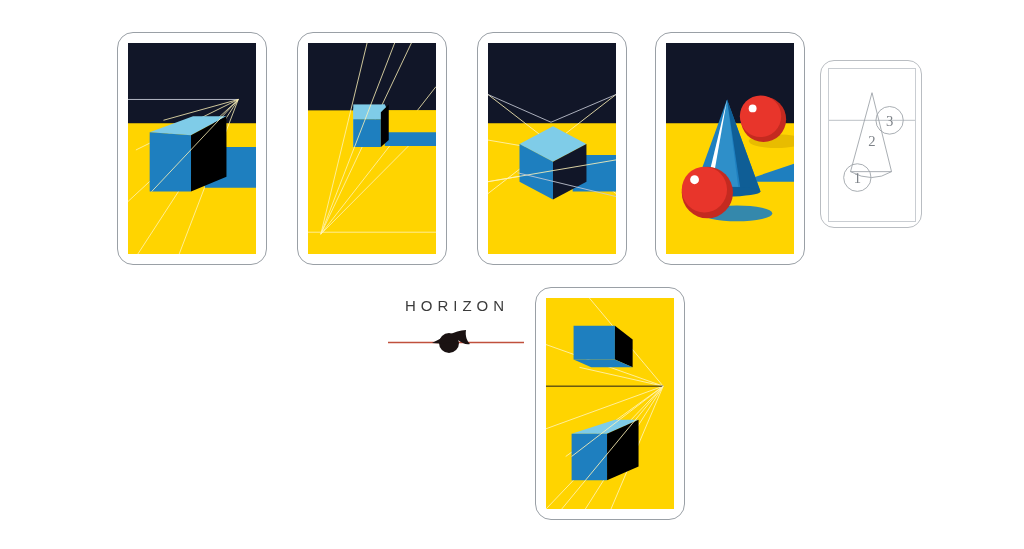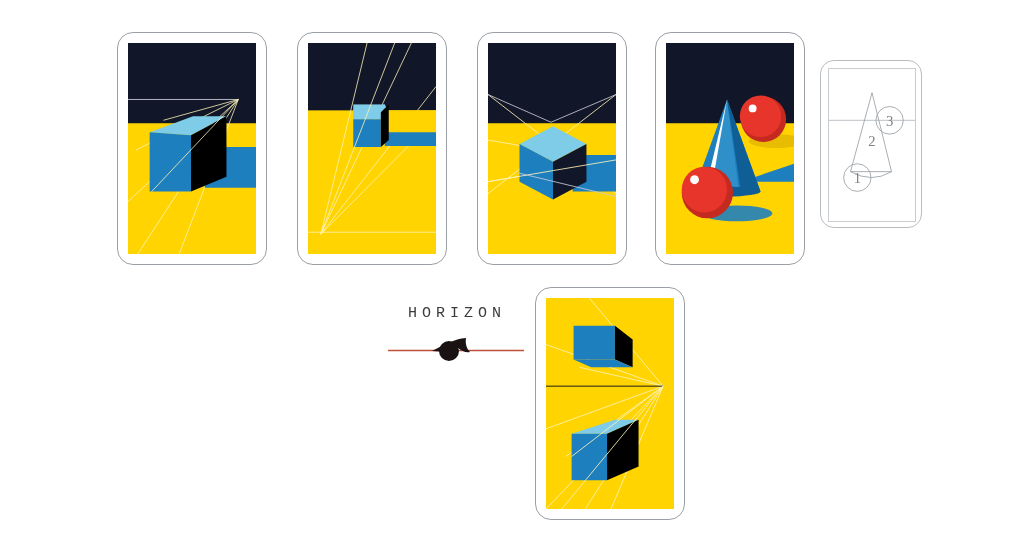--- a/index.html
+++ b/index.html
@@ -35,26 +35,26 @@
     padding:7px;
   }
   .card.wire .plate{border:1px solid #c9cdd2;}
 
   
   .brand{
     position:absolute;
     text-align:center;
   }
   .brand .wordmark{
-    font-family:Liberation Mono, monospace;
+    font-family:Liberation Sans, sans-serif;
     font-size:15px;
     letter-spacing:5px;
     color:#3b3b3b;
     line-height:1;
-    margin:8px 0 14px 2px;
+    margin:0 0 14px 2px;
     white-space:nowrap;
   }
   .brand .mark{display:block;}
 </style>
 </head>
 <body>
 
 <div class="stage">
 
   <div class="card" style="left:117px;top:32px;width:150px;height:233px;">

